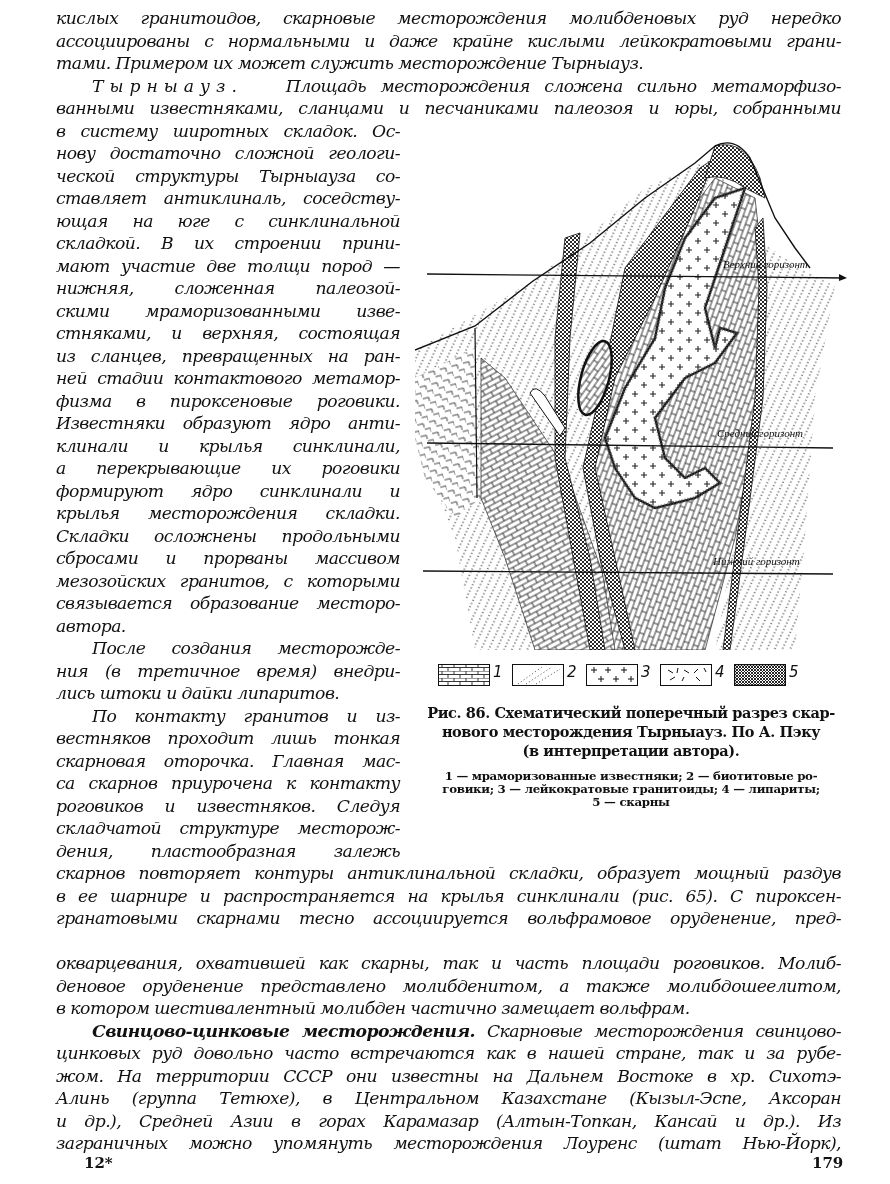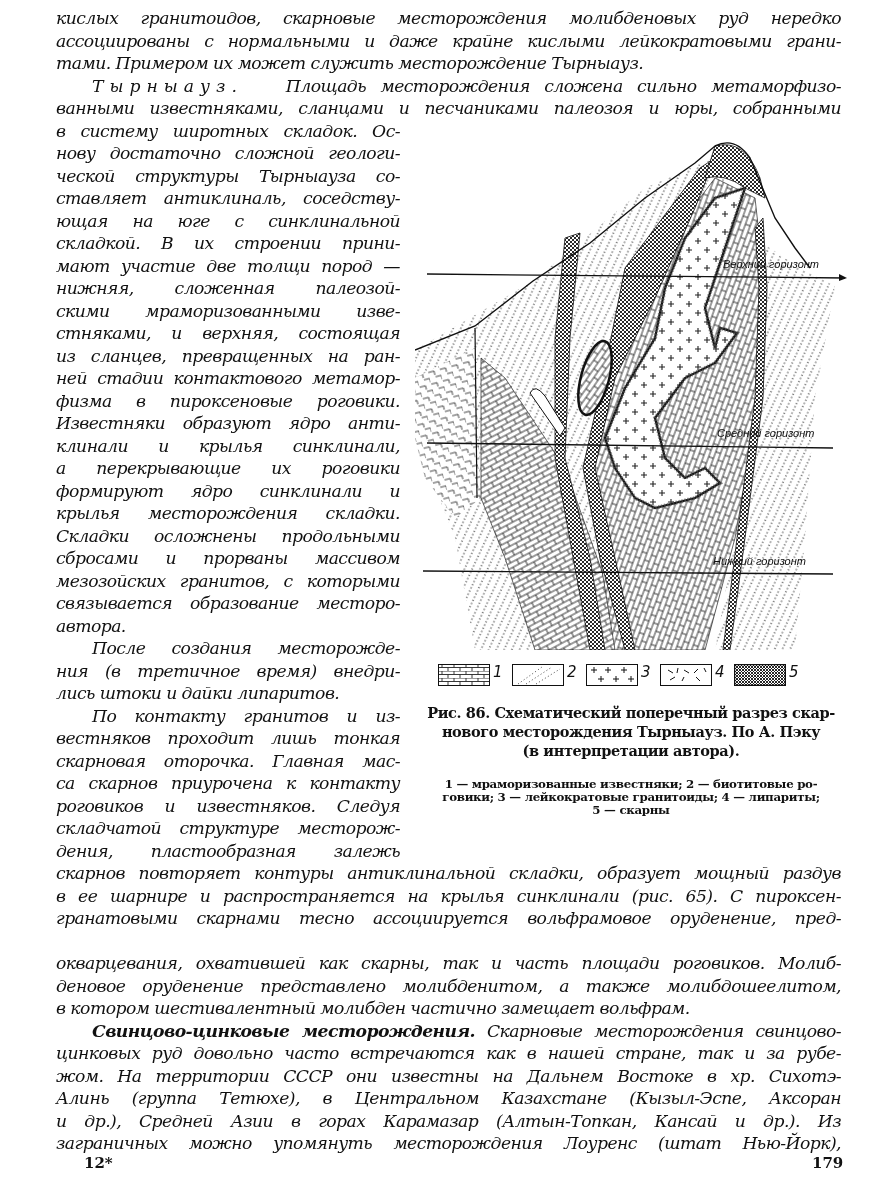--- a/index.html
+++ b/index.html
@@ -17,21 +17,21 @@
   .bold { font-weight: bold; }
   .figure { position: absolute; left: 415px; top: 138px; width: 440px; height: 512px; }
   .legend { position: absolute; top: 660px; height: 30px; }
   .legend-item { position: absolute; top: 0; height: 28px; }
   .legend-box { position: absolute; top: 4px; width: 52px; height: 22px; }
   .legend-num { position: absolute; top: 3px; font-size: 15px; font-style: italic; font-family: "DejaVu Sans", sans-serif; }
   .caption { position: absolute; left: 416px; width: 430px; text-align: center; font-family: "DejaVu Serif", serif; }
   .cap-title { font-size: 14.5px; line-height: 19px; font-weight: bold; letter-spacing: -0.4px; }
   .cap-legend { font-size: 11.8px; line-height: 13px; font-weight: bold; letter-spacing: -0.3px; }
   .footer { position: absolute; top: 1144px; font-size: 15px; font-weight: bold; }
-  .horizon-label { font-family: Liberation Sans, sans-serif; font-style: italic; font-size: 11px; }
+  .horizon-label { font-family: Liberation Serif, serif; font-style: italic; font-size: 11px; }
 </style>
 </head>
 <body>
 
 <div class="page">
 
   <div class="line full" style="top:7px">кислых гранитоидов, скарновые месторождения молибденовых руд нередко</div>
   <div class="line full" style="top:30px">ассоциированы с нормальными и даже крайне кислыми лейкократовыми грани-</div>
   <div class="line full last" style="top:52px">тами. Примером их может служить месторождение Тырныауз.</div>
 
@@ -196,21 +196,21 @@
           </defs>
         </svg>
       <span class="legend-num" style="left:55px">5</span>
     </div>
   </div>
 
   <div class="caption" style="top:703px">
     <div class="cap-title">Рис. 86. Схематический поперечный разрез скар-</div>
     <div class="cap-title">нового месторождения Тырныауз. По А. Пэку</div>
     <div class="cap-title">(в интерпретации автора).</div>
-    <div class="cap-legend" style="margin-top:18px">1 — мраморизованные известняки; 2 — биотитовые ро-</div>
+    <div class="cap-legend" style="margin-top:10px">1 — мраморизованные известняки; 2 — биотитовые ро-</div>
     <div class="cap-legend">говики; 3 — лейкократовые гранитоиды; 4 — липариты;</div>
     <div class="cap-legend">5 — скарны</div>
   </div>
 
   <div class="line full" style="top:862px">скарнов повторяет контуры антиклинальной складки, образует мощный раздув</div>
   <div class="line full" style="top:885px">в ее шарнире и распространяется на крылья синклинали (рис. 65). С пироксен-</div>
   <div class="line full" style="top:907px">гранатовыми скарнами тесно ассоциируется вольфрамовое оруденение, пред-</div>
   <div class="line full" style="top:952px">окварцевания, охватившей как скарны, так и часть площади роговиков. Молиб-</div>
   <div class="line full" style="top:975px">деновое оруденение представлено молибденитом, а также молибдошеелитом,</div>
   <div class="line full last" style="top:997px">в котором шестивалентный молибден частично замещает вольфрам.</div>

